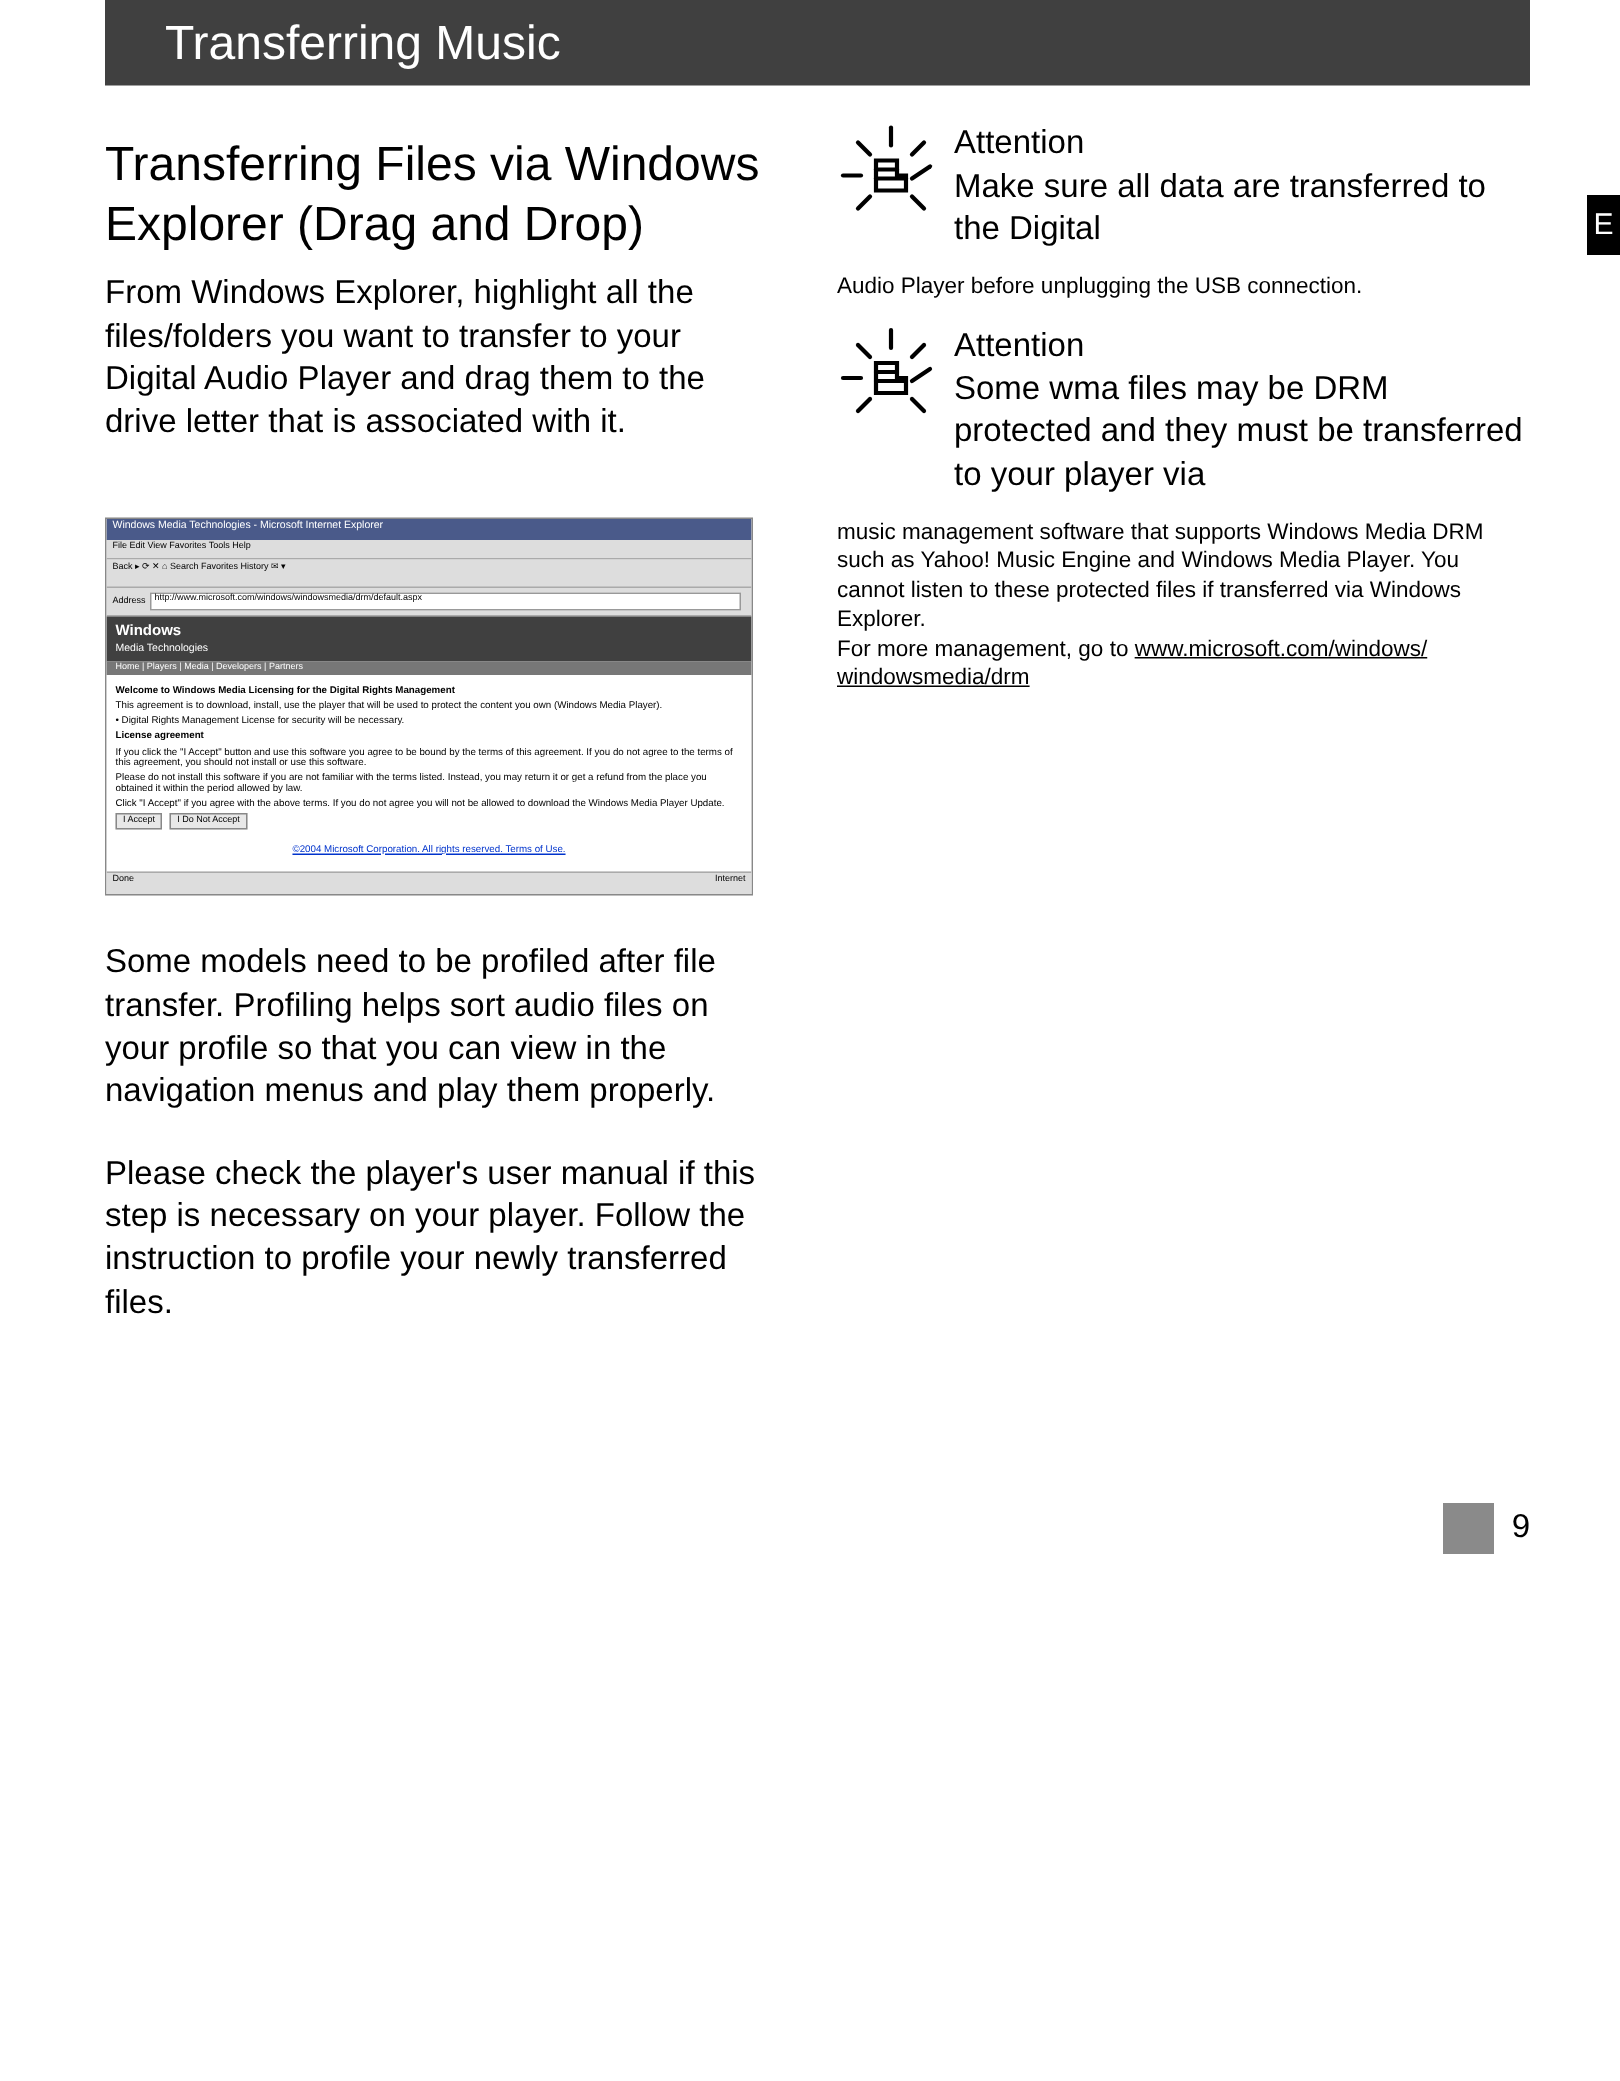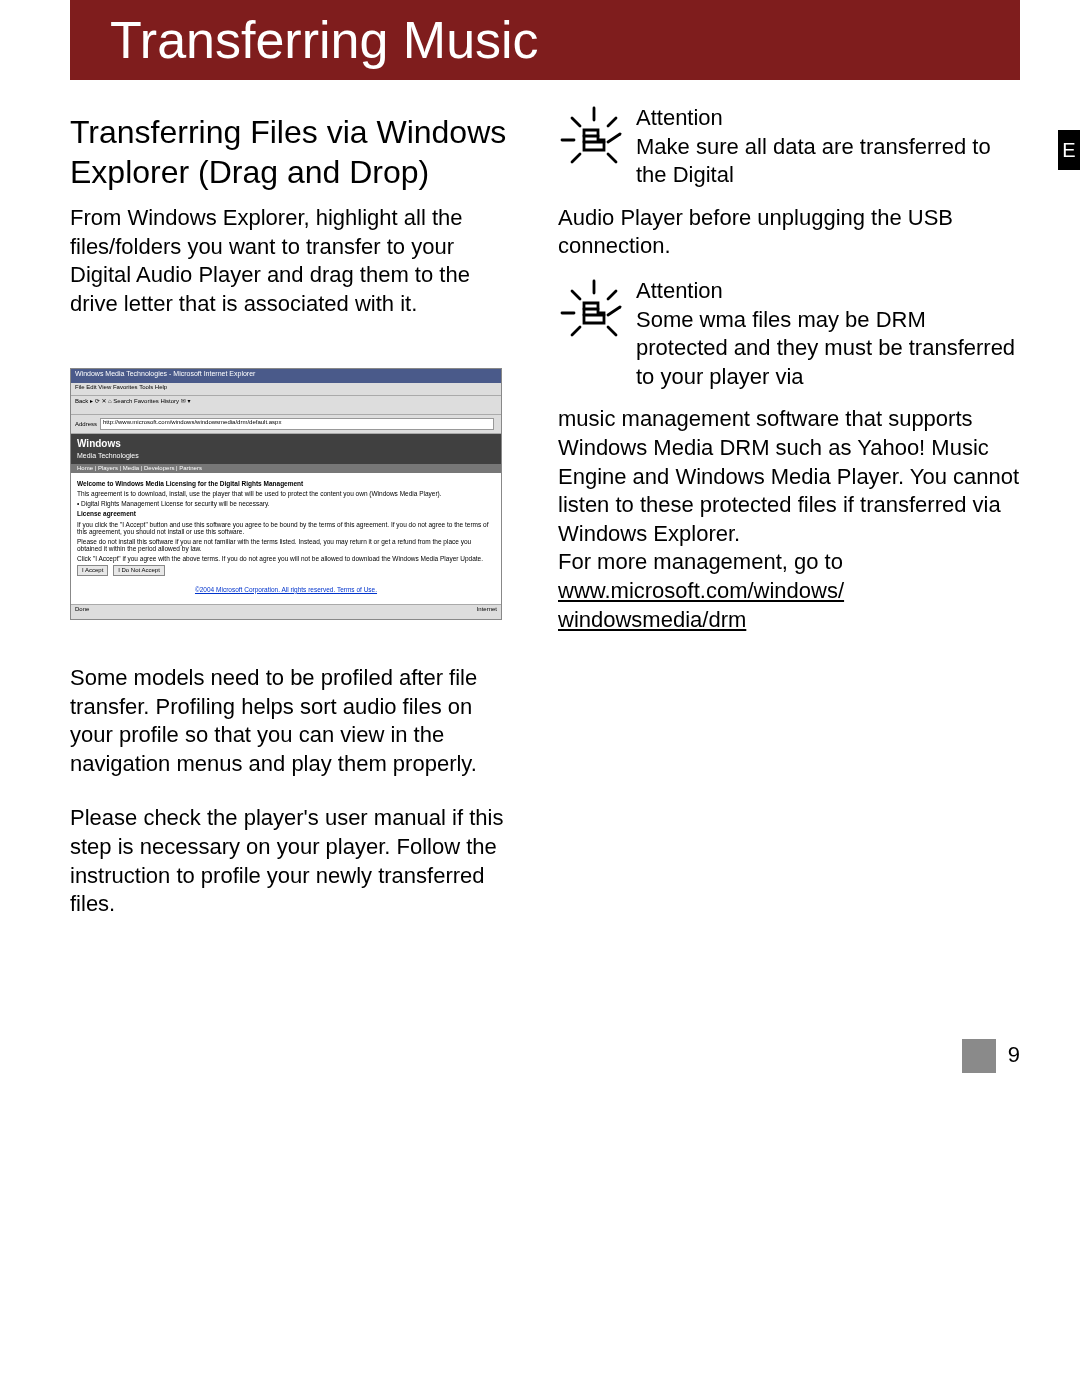--- a/index.html
+++ b/index.html
@@ -8,23 +8,23 @@
     font-family: Arial, Helvetica, sans-serif;
     background: #fff;
     width: 1080px;
     color: #000;
   }
   .page {
     padding: 0 60px 40px 70px;
     position: relative;
   }
   .header-bar {
-    background: #7f1d1d;
+    background: #404040;
     color: #fff;
-    font-size: 52px;
+    font-size: 32px;
     font-weight: 400;
     padding: 10px 20px 10px 40px;
     margin-bottom: 24px;
     margin-left: 0;
   }
   .section-title {
     font-size: 32px;
     font-weight: 400;
     margin: 8px 0 12px 0;
     line-height: 1.25;
@@ -53,21 +53,21 @@
     margin-right: 6px;
   }
   .attention-icon svg {
     width: 72px;
     height: 72px;
   }
   .attention-text {
     flex: 1;
   }
   .attention-continue {
-    font-size: 22px;
+    font-size: 15px;
     line-height: 1.3;
     margin-top: 0;
   }
   .link-text {
     text-decoration: underline;
   }
   .edge-tab {
     position: absolute;
     right: 0;
     top: 130px;

